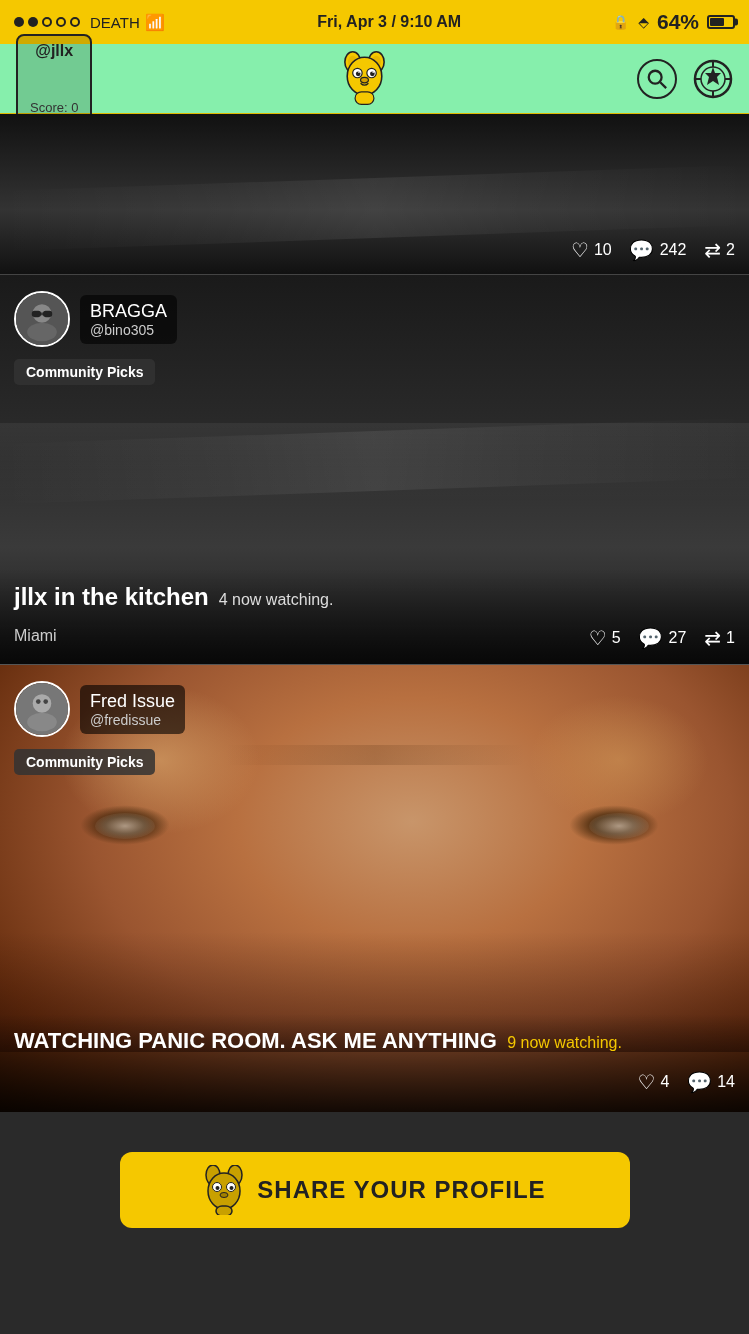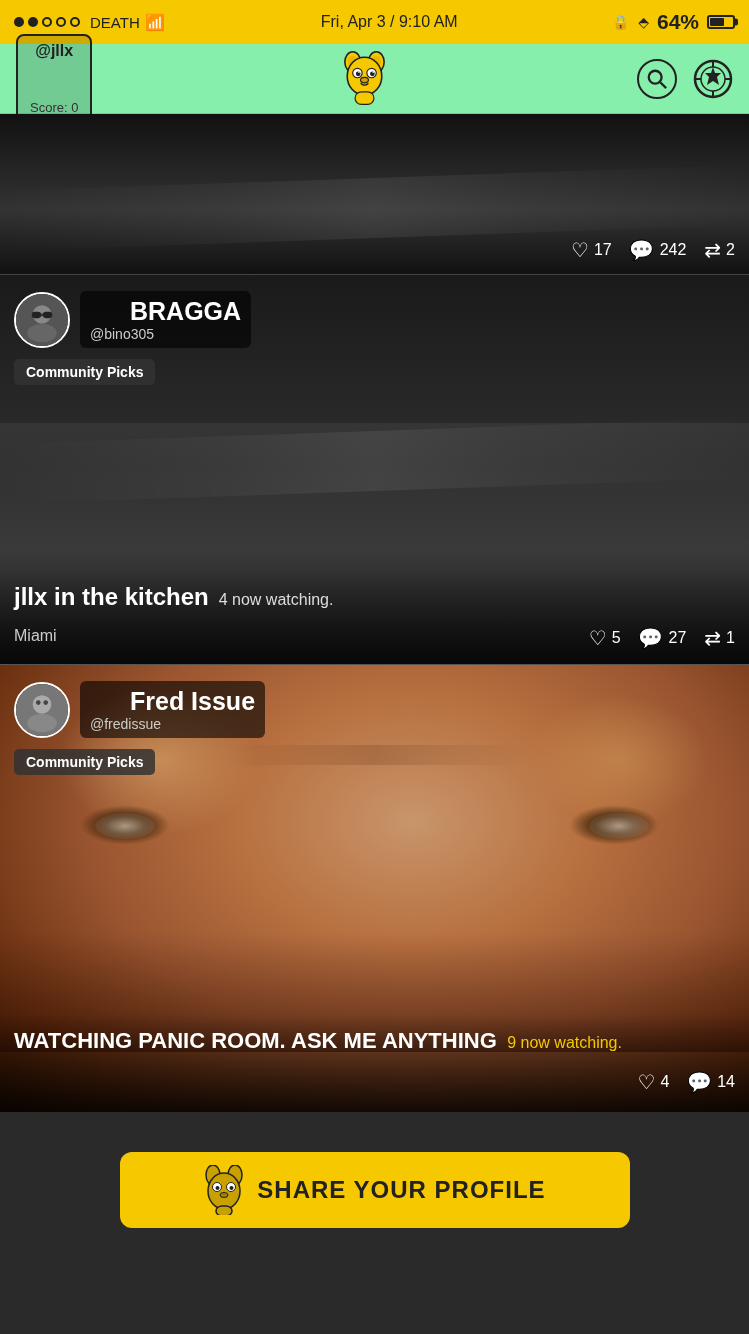--- a/index.html
+++ b/index.html
@@ -26,21 +26,21 @@
       gap: 6px;
     }
     .status-dots {
       display: flex; gap: 4px; align-items: center;
     }
     .dot { width: 10px; height: 10px; border-radius: 50%; }
     .dot.filled { background: #222; }
     .dot.empty { background: transparent; border: 2px solid #222; }
     .carrier-name { font-size: 15px; font-weight: 400; color: #222; margin-left: 4px; }
     .wifi-icon { font-size: 16px; color: #222; }
-    .status-center { font-size: 16px; font-weight: 400; color: #222; }
+    .status-center { font-size: 16px; font-weight: 700; color: #222; }
     .status-right { display: flex; align-items: center; gap: 8px; }
     .battery-pct { font-size: 21px; font-weight: 600; color: #222; }
     .battery-bar {
       width: 28px; height: 14px; border: 2px solid #222; border-radius: 3px;
       position: relative; display: flex; align-items: center; padding: 1px;
     }
     .battery-bar::after {
       content: ''; position: absolute; right: -5px; top: 50%; transform: translateY(-50%);
       width: 3px; height: 7px; background: #222; border-radius: 0 2px 2px 0;
     }
@@ -143,21 +143,21 @@
     .avatar-inner {
       width: 100%; height: 100%;
       background: linear-gradient(135deg, #555 0%, #777 100%);
       display: flex; align-items: center; justify-content: center;
     }
     .user-name-block {
       background: rgba(0,0,0,0.6);
       border-radius: 6px;
       padding: 6px 10px;
     }
-    .user-name { font-size: 25px; font-weight: 700; color: white; margin-left: 40px; }
+    .user-name { font-size: 18px; font-weight: 400; color: white; }
     .user-handle { font-size: 14px; color: #ccc; }
     .community-badge {
       position: absolute;
       top: 84px; left: 14px;
       background: rgba(50,50,50,0.85);
       color: white;
       font-size: 14px;
       font-weight: 600;
       padding: 5px 12px;
       border-radius: 5px;
@@ -294,21 +294,21 @@
       </svg>
     </div>
   </div>
 </div>
 
 <div class="stream-card card-partial card-dark-bg">
   <div class="shine-line"></div>
   <div class="stats-row">
     <div class="stat-item">
       <span style="color:white; font-size:20px;">♡</span>
-      <span>17</span>
+      <span>10</span>
     </div>
     <div class="stat-item">
       <span style="font-size:20px;">💬</span>
       <span>242</span>
     </div>
     <div class="stat-item">
       <span style="font-size:20px;">⇄</span>
       <span>2</span>
     </div>
   </div>

